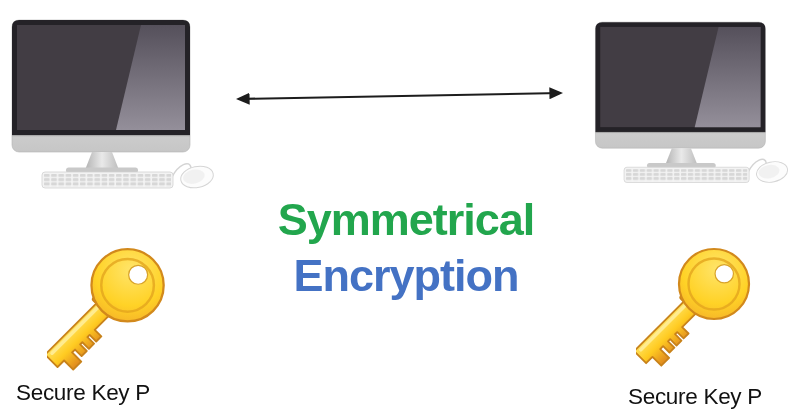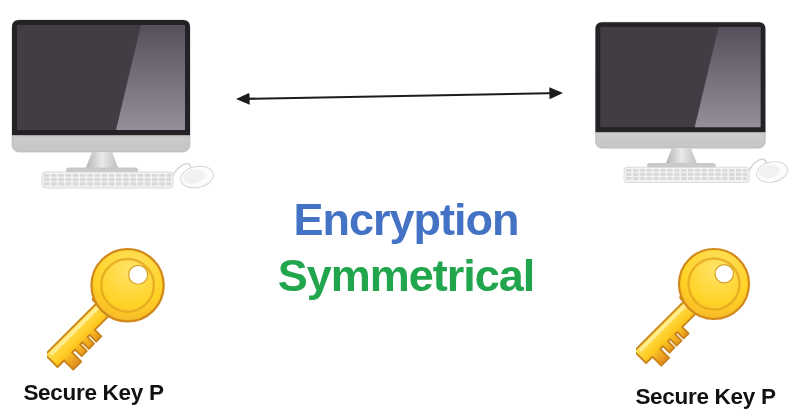--- a/index.html
+++ b/index.html
@@ -11,21 +11,21 @@
   .computer-left{left:0px;top:0px;width:220px;height:200px;}
   .computer-right{left:584px;top:3px;width:210px;height:191px;}
   .arrow-wrap{left:225px;top:80px;width:350px;height:30px;}
   .title-block{
     left:246px;top:192px;width:320px;text-align:center;
     font-weight:bold;font-size:45px;line-height:56px;letter-spacing:-1px;
   }
   .key-left{left:47px;top:242px;width:124px;height:130px;}
   .key-right{left:636px;top:242px;width:120px;height:126px;}
   .key-label{
-    font-weight:bold;font-size:22.5px;text-align:center;letter-spacing:-0.3px;
+    font-weight:normal;font-size:22.5px;text-align:left;letter-spacing:-0.3px;
     color:#111111;white-space:nowrap;
   }
   .label-left{left:16px;top:380px;width:155px;}
   .label-right{left:628px;top:384px;width:155px;}
   svg{display:block;width:100%;height:100%;}
 </style>
 </head>
 <body>
 
 <svg width="0" height="0" style="position:absolute" aria-hidden="true">
@@ -106,22 +106,22 @@
       <defs>
         <marker id="ah" viewBox="0 0 10 10" refX="8.5" refY="5" markerWidth="6.5" markerHeight="6.5" orient="auto-start-reverse">
           <path d="M0,0.6 L10,5 L0,9.4 z" fill="#1c1c1c"></path>
         </marker>
       </defs>
       <line x1="13" y1="19" x2="336" y2="13" stroke="#1c1c1c" stroke-width="2.1" marker-start="url(#ah)" marker-end="url(#ah)"></line>
     </svg>
   </div>
 
   <div class="abs title-block">
+    <div style="color: rgb(34, 166, 77);">Symmetrical</div>
     <div style="color: rgb(68, 114, 196);">Encryption</div>
-    <div style="color: rgb(34, 166, 77);">Symmetrical</div>
   </div>
 
   <div class="abs key-left">
     <svg viewBox="0 0 120 126">
       <use href="#goldkey"></use>
     </svg>
   </div>
 
   <div class="abs key-right">
     <svg viewBox="0 0 120 126">

